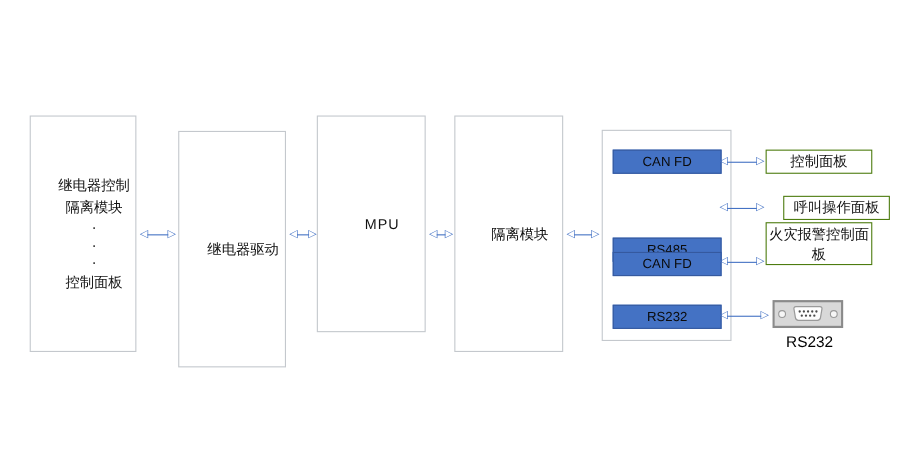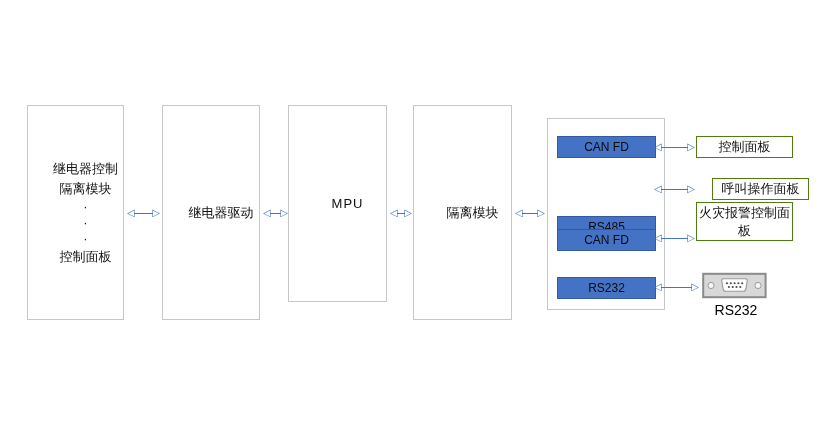--- a/index.html
+++ b/index.html
@@ -87,21 +87,21 @@
     <div class="lines">
       <div class="ln">继电器控制</div>
       <div class="ln">隔离模块</div>
       <div class="ln dot">·</div>
       <div class="ln dot">·</div>
       <div class="ln dot">·</div>
       <div class="ln">控制面板</div>
     </div>
   </div>
 
-  <div class="box main-block" style="left:162px; top:105px; width:98px; height:215px;">
+  <div class="box main-block" style="left:162px; top:119px; width:98px; height:215px;">
     <span>继电器驱动</span>
   </div>
 
   <div class="box main-block" style="left:288px; top:105px; width:99px; height:197px; letter-spacing:1px;">
     <span>MPU</span>
   </div>
 
   <div class="box main-block" style="left:413px; top:105px; width:99px; height:215px;">
     <span>隔离模块</span>
   </div>

